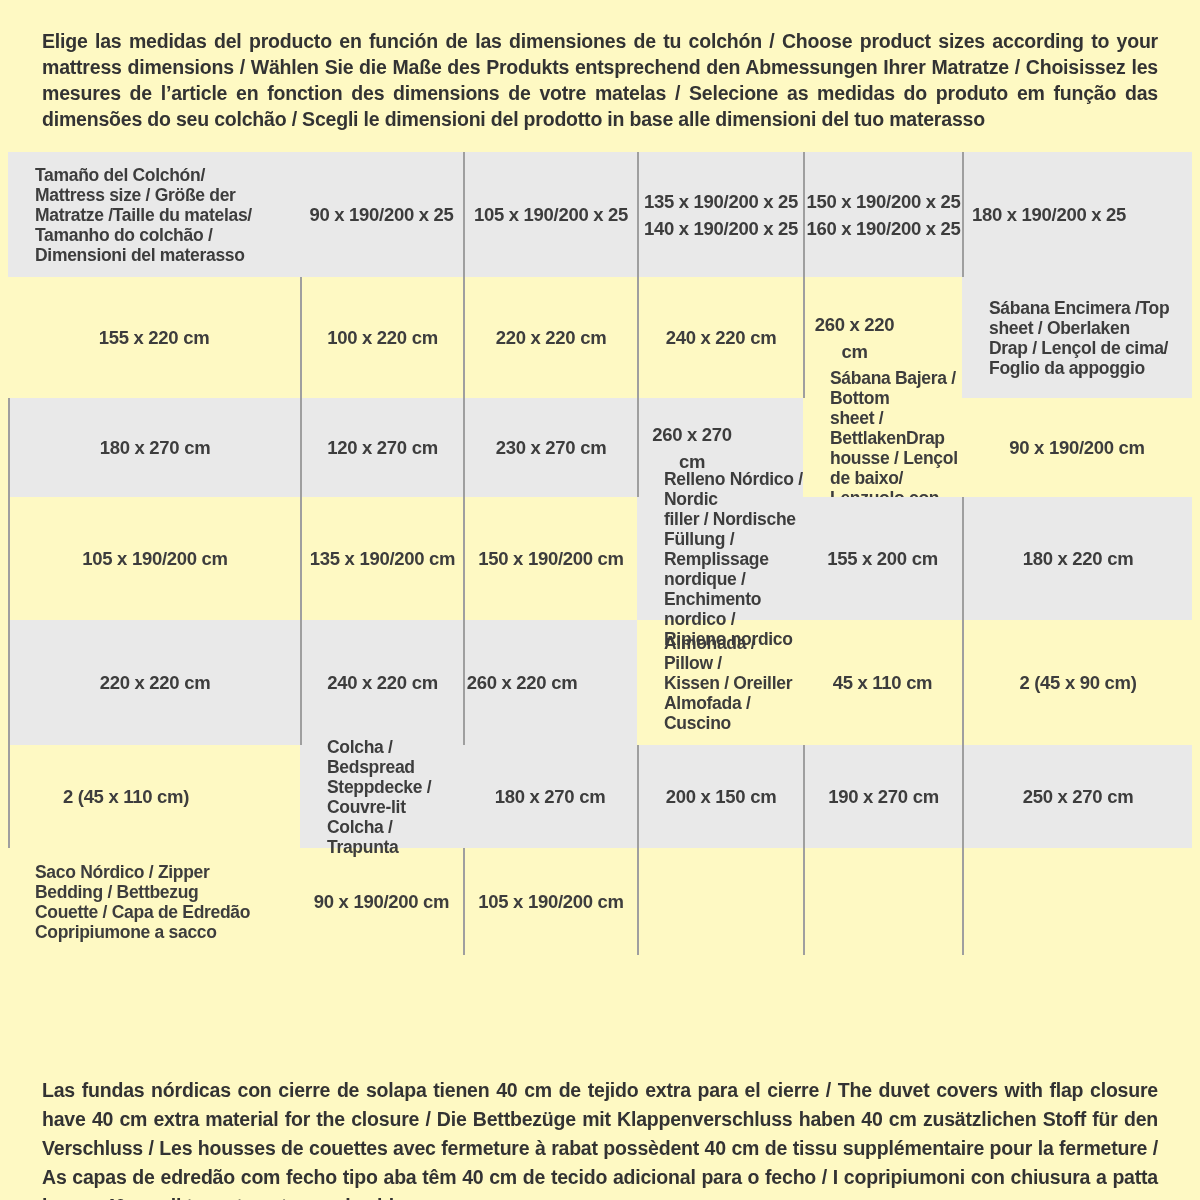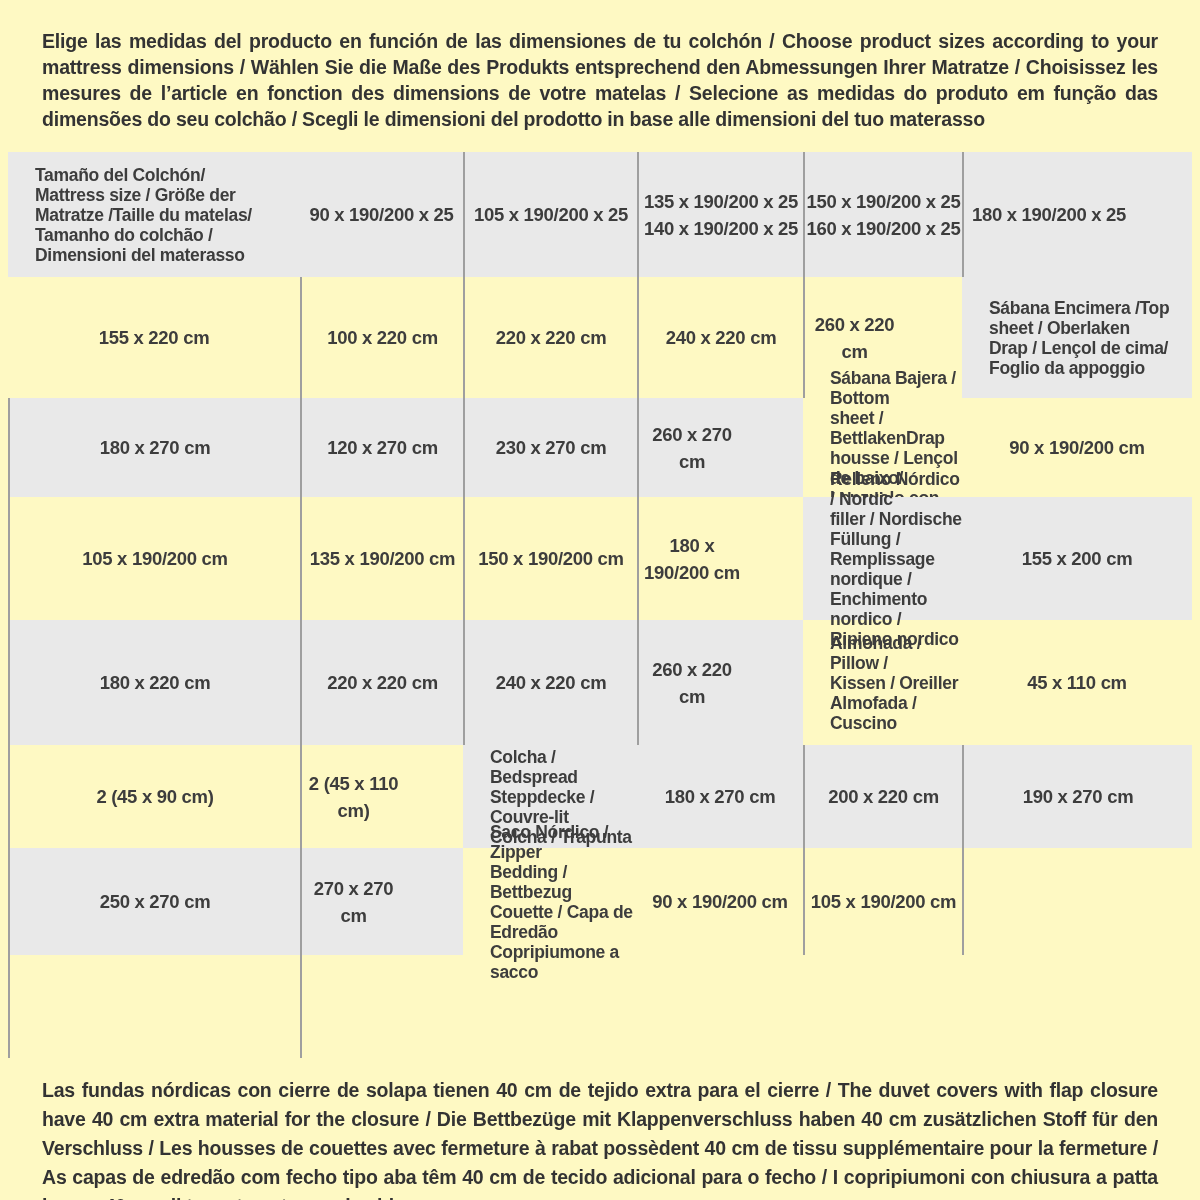--- a/index.html
+++ b/index.html
@@ -105,45 +105,43 @@
       <div class="cell value gray divided">230 x 270 cm</div>
       <div class="cell value gray divided last">260 x 270 cm</div>
       <div class="cell label">Sábana Bajera / Bottom
 sheet / BettlakenDrap
 housse / Lençol de baixo/
 Lenzuolo con angoli</div>
       <div class="cell value">90 x 190/200 cm</div>
       <div class="cell value divided">105 x 190/200 cm</div>
       <div class="cell value divided">135 x 190/200 cm</div>
       <div class="cell value divided">150 x 190/200 cm</div>
-      <div class="cell value divided last">180 x 190/200 cm</div>
       <div class="cell label gray">Relleno Nórdico / Nordic
 filler / Nordische Füllung /
 Remplissage nordique /
 Enchimento nordico /
 Ripieno nordico</div>
       <div class="cell value gray">155 x 200 cm</div>
       <div class="cell value gray divided">180 x 220 cm</div>
       <div class="cell value gray divided">220 x 220 cm</div>
       <div class="cell value gray divided">240 x 220 cm</div>
       <div class="cell value gray divided last">260 x 220 cm</div>
       <div class="cell label">Almohada / Pillow /
 Kissen / Oreiller
 Almofada / Cuscino</div>
       <div class="cell value">45 x 110 cm</div>
       <div class="cell value divided">2 (45 x 90 cm)</div>
       <div class="cell value divided last">2 (45 x 110 cm)</div>
       <div class="cell label gray">Colcha / Bedspread
 Steppdecke / Couvre-lit
 Colcha / Trapunta</div>
       <div class="cell value gray">180 x 270 cm</div>
-      <div class="cell value gray divided">200 x 220 cm</div>
+      <div class="cell value gray divided">200 x 150 cm</div>
       <div class="cell value gray divided">190 x 270 cm</div>
       <div class="cell value gray divided">250 x 270 cm</div>
-      <div class="cell value gray divided last">270 x 270 cm</div>
       <div class="cell label">Saco Nórdico / Zipper
 Bedding / Bettbezug
 Couette / Capa de Edredão
 Copripiumone a sacco</div>
       <div class="cell value">90 x 190/200 cm</div>
       <div class="cell value divided">105 x 190/200 cm</div>
       <div class="cell value divided"></div>
       <div class="cell value divided"></div>
       <div class="cell value divided last"></div>
     </div>

